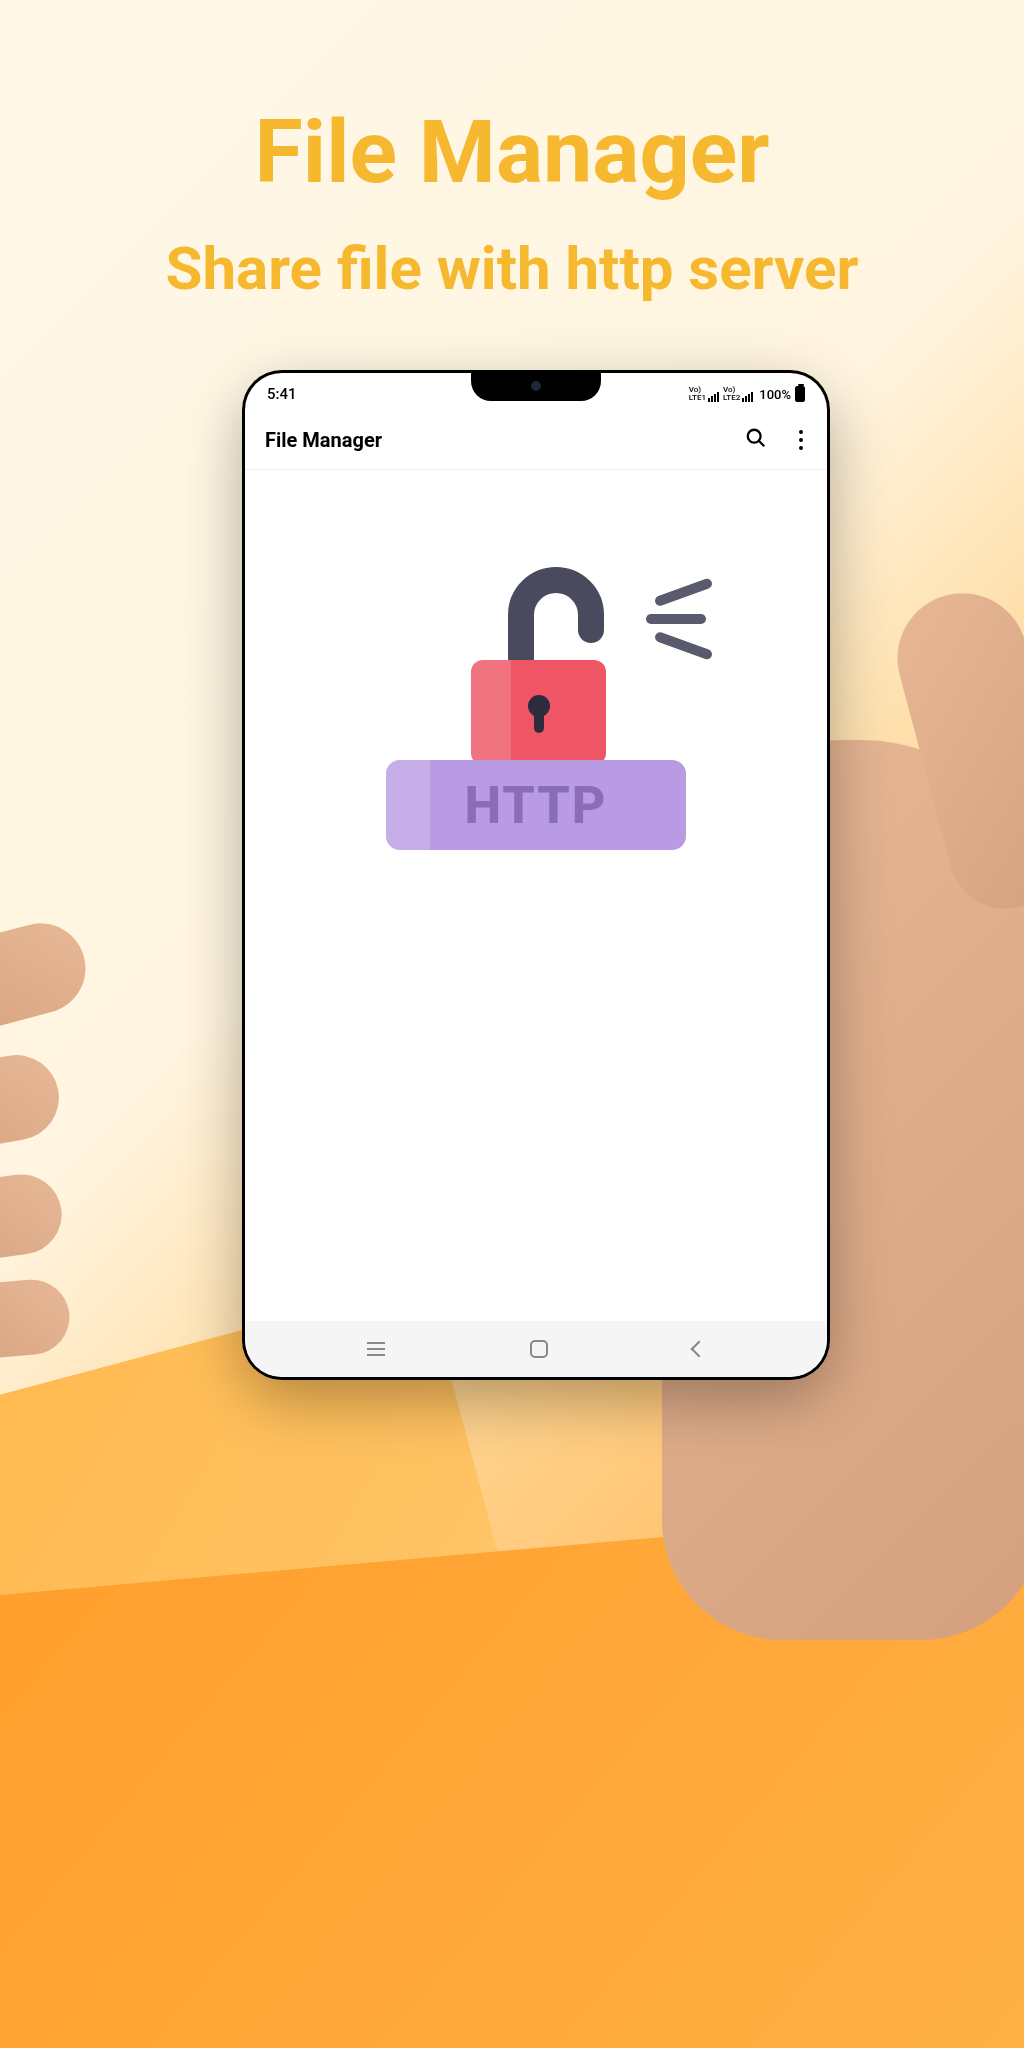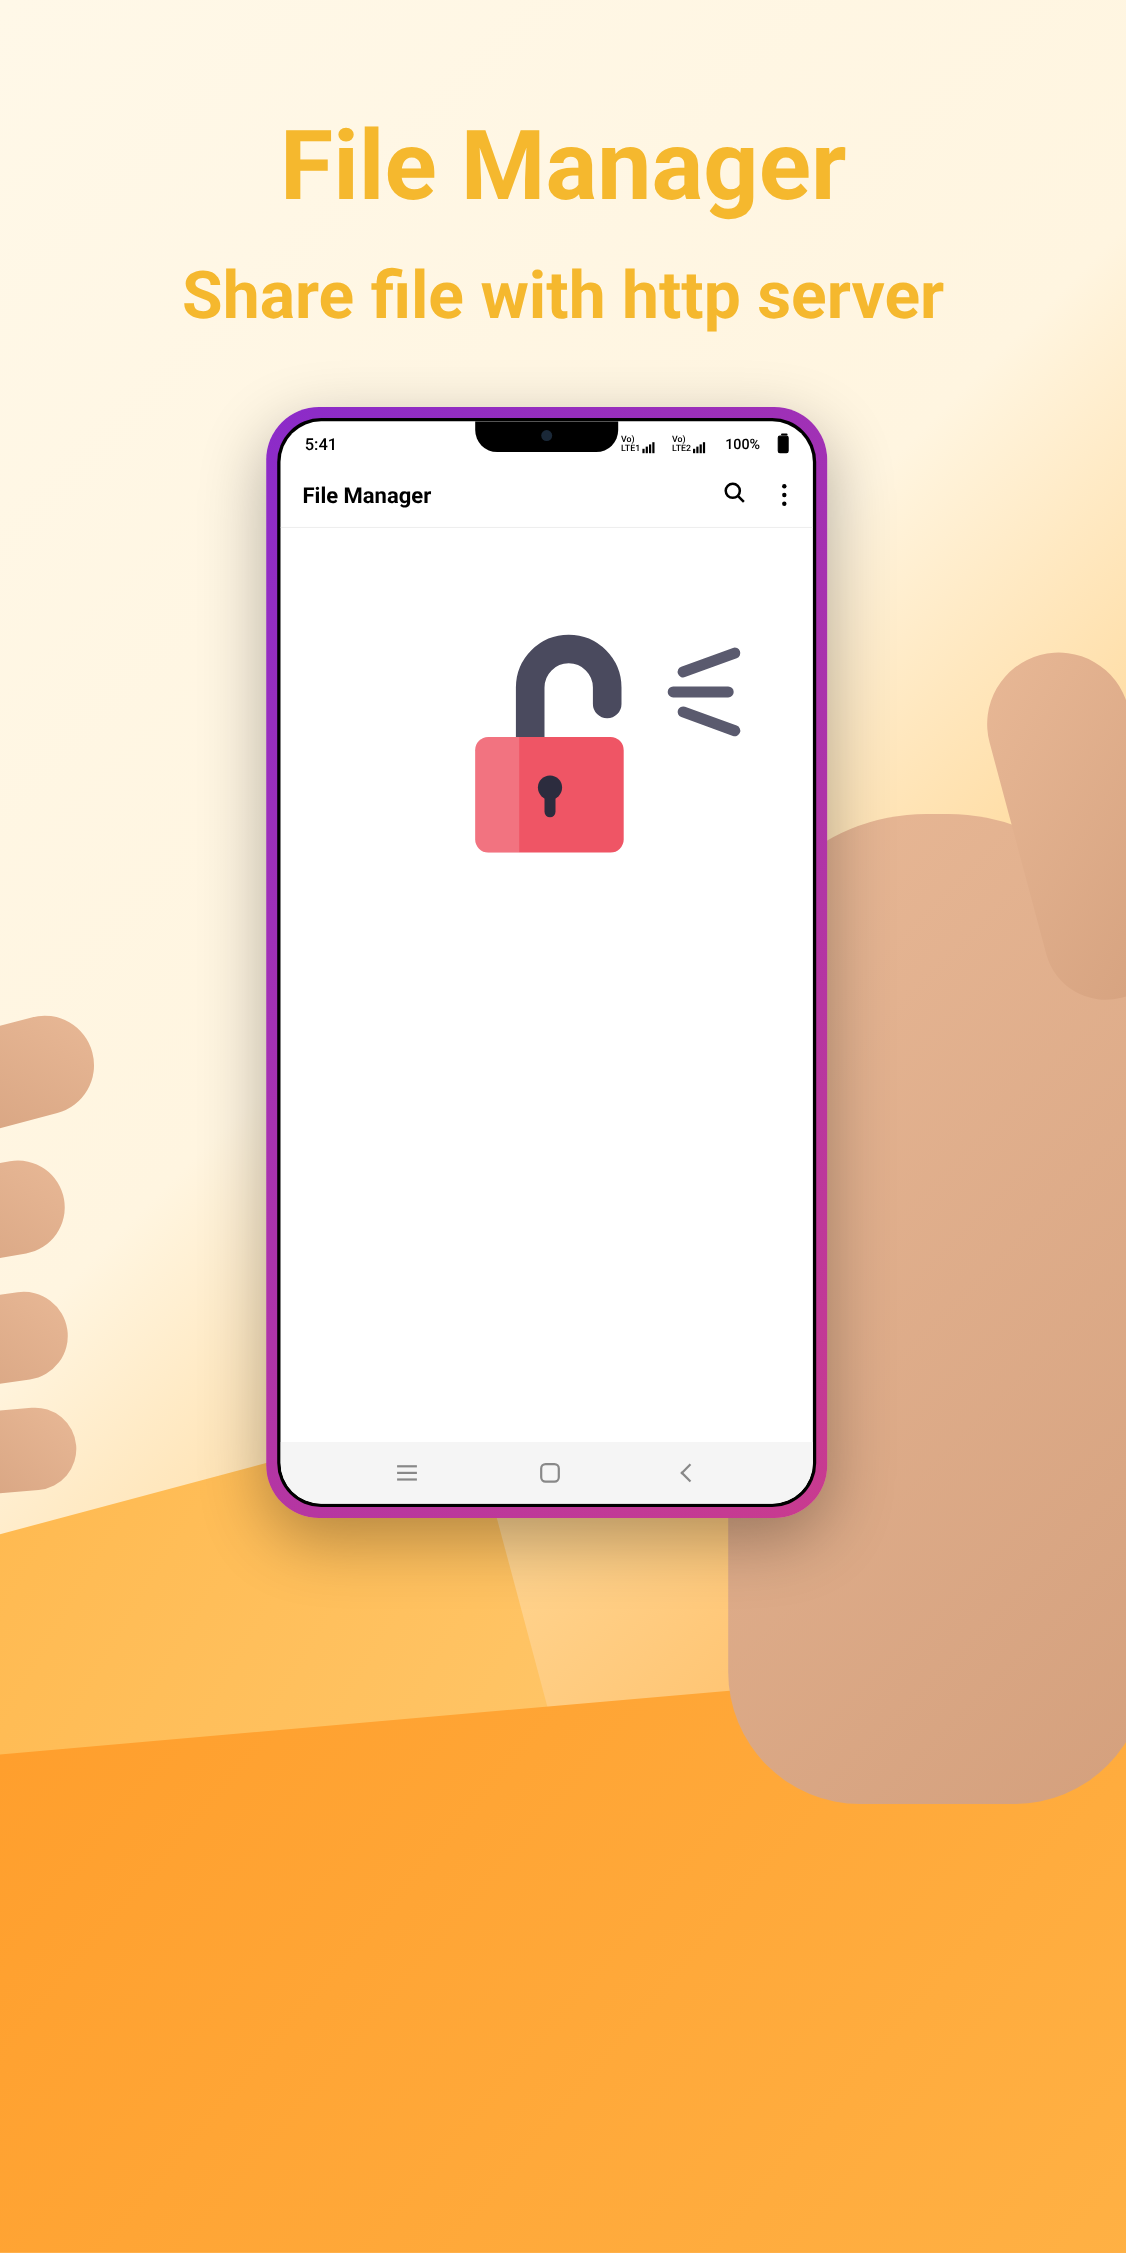--- a/index.html
+++ b/index.html
@@ -92,25 +92,25 @@
       z-index: 10;
     }
     .finger1 { width: 90px; height: 180px; left: -630px; top: 400px; transform: rotate(75deg); }
     .finger2 { width: 85px; height: 170px; left: -650px; top: 530px; transform: rotate(80deg); }
     .finger3 { width: 80px; height: 160px; left: -640px; top: 650px; transform: rotate(82deg); }
     .finger4 { width: 75px; height: 140px; left: -620px; top: 760px; transform: rotate(85deg); }
     .phone {
       position: absolute;
       left: 180px;
       top: 0;
-      width: 510px;
+      width: 588px;
       height: 1010px;
       background: linear-gradient(135deg, #8b2bc9, #c93b8f);
       border-radius: 48px;
-      padding: 10px;
+      padding: 0;
       z-index: 8;
       box-shadow: 0 20px 60px rgba(0,0,0,0.3);
     }
     .phone-inner {
       width: 100%;
       height: 100%;
       background: #000;
       border-radius: 40px;
       padding: 3px;
     }
@@ -150,21 +150,21 @@
       align-items: center;
       padding: 10px 22px 4px;
       height: 36px;
       font-size: 14px;
       font-weight: 500;
     }
     .status-left { font-size: 15px; }
     .status-right {
       display: flex;
       align-items: center;
-      gap: 16px;
+      gap: 4px;
       font-size: 12px;
     }
     .signal-group {
       display: flex;
       align-items: flex-end;
       gap: 2px;
     }
     .lte-text { font-size: 8px; line-height: 8px; }
     .signal-bars {
       display: flex;
@@ -426,20 +426,23 @@
               <path d="M 20 120 L 20 55 A 35 35 0 0 1 90 55 L 90 70" fill="none" stroke="#4a4a5e" stroke-width="26" stroke-linecap="round"></path>
             </svg>
             <div class="sound-lines">
               <div class="sline"></div>
               <div class="sline"></div>
               <div class="sline"></div>
             </div>
             <div class="padlock-body">
               <div class="keyhole"></div>
             </div>
+            <div class="http-badge">
+              <span class="http-text">HTTP</span>
+            </div>
           </div>
 
         </div>
 
         <div class="nav-bar">
           <div class="nav-recents"></div>
           <div class="nav-home"></div>
           <div class="nav-back"></div>
         </div>
 

